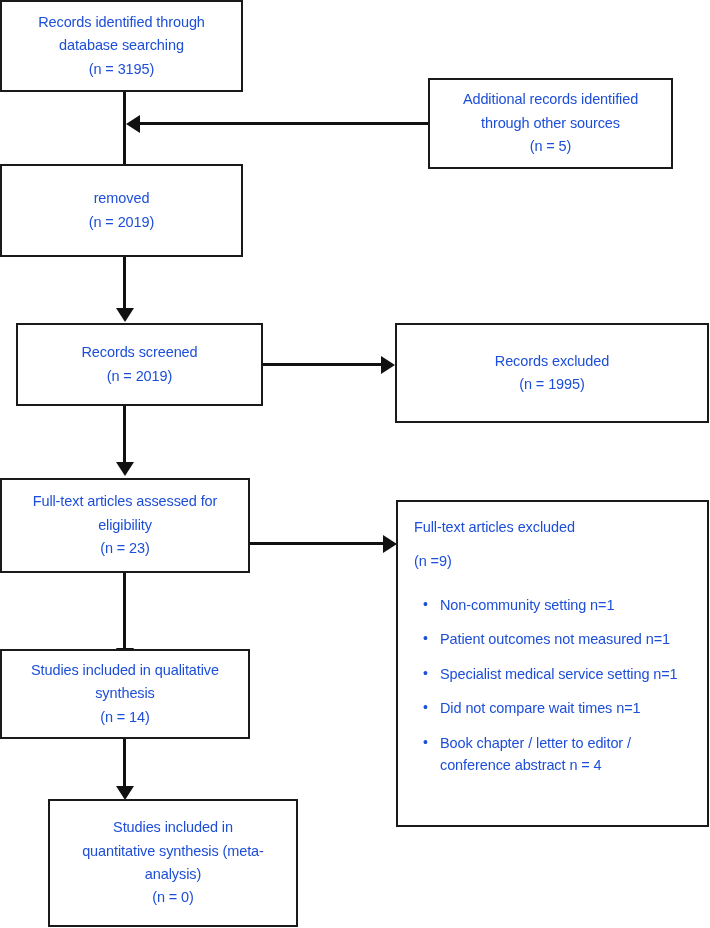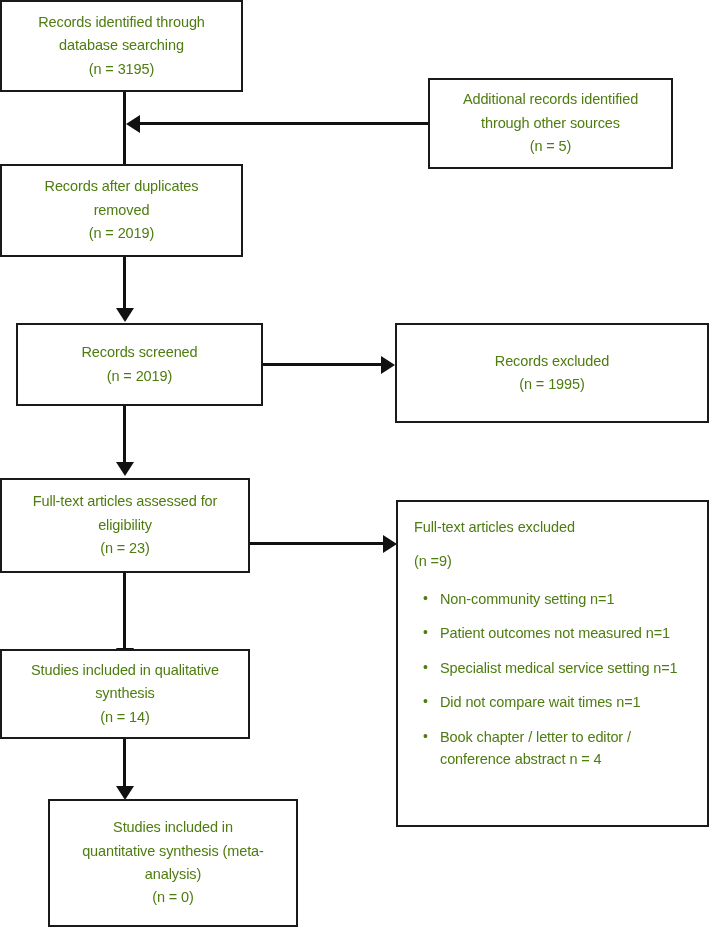--- a/index.html
+++ b/index.html
@@ -25,40 +25,40 @@
     border: 2px solid #1a1a1a;
     background: #ffffff;
     display: flex;
     flex-direction: column;
     align-items: center;
     justify-content: center;
     text-align: center;
     font-size: 14.5px;
     line-height: 1.62;
     letter-spacing: -0.1px;
-    color: #4d7c0f;
+    color: #1d4ed8;
   }
   .box .line {
     display: block;
     white-space: pre;
   }
   
   .box.listbox {
     align-items: flex-start;
     justify-content: flex-start;
     text-align: left;
     padding: 14px 10px 10px 16px;
   }
   .listbox .head {
     display: block;
     margin-bottom: 11px;
   }
   .listbox .subhead {
     display: block;
-    margin-bottom: 14px;
+    margin-bottom: 20px;
   }
   .listbox ul {
     margin: 0;
     padding: 0 0 0 26px;
     list-style: none;
   }
   .listbox li {
     position: relative;
     margin: 0 0 12px 0;
     line-height: 1.55;
@@ -142,21 +142,20 @@
     <span class="line">(n = 3195)</span>
   </div>
 
   <div class="box" style="left:428px; top:78px; width:245px; height:91px;">
     <span class="line">Additional records identified</span>
     <span class="line">through other sources</span>
     <span class="line">(n = 5)</span>
   </div>
 
   <div class="box" style="left:0px; top:164px; width:243px; height:93px;">
-    <span class="line">Records after duplicates</span>
     <span class="line">removed</span>
     <span class="line">(n = 2019)</span>
   </div>
 
   <div class="box" style="left:16px; top:323px; width:247px; height:83px;">
     <span class="line">Records screened</span>
     <span class="line">(n = 2019)</span>
   </div>
 
   <div class="box" style="left:395px; top:323px; width:314px; height:100px;">

